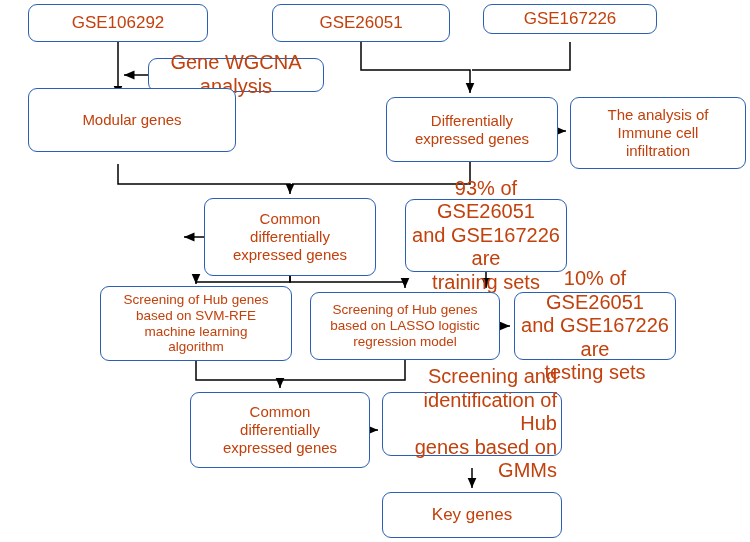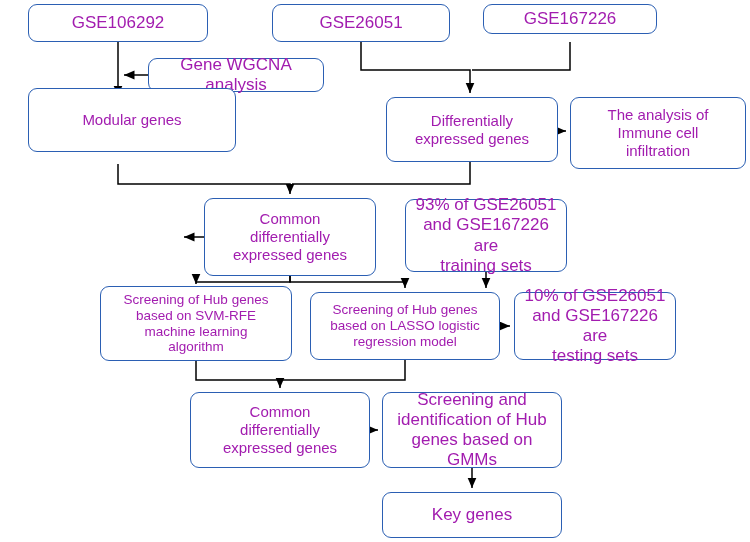--- a/index.html
+++ b/index.html
@@ -14,32 +14,32 @@
     background: #ffffff;
     font-family: "Liberation Sans", sans-serif;
     overflow: hidden;
   }
   .node {
     position: absolute;
     box-sizing: border-box;
     border: 1.4px solid #2b5fb3;
     border-radius: 9px;
     background: #ffffff;
-    color: #a21caf;
+    color: #c2410c;
     display: flex;
     align-items: center;
     justify-content: center;
     text-align: center;
     line-height: 1.18;
     padding: 2px 4px;
     white-space: pre-line;
   }
   .f17 { font-size: 17px; }
   .f15 { font-size: 15px; }
-  .f14 { font-size: 17px; }
+  .f14 { font-size: 20px; }
   .f13 { font-size: 13.5px; }
   svg.edges {
     position: absolute;
     left: 0;
     top: 0;
     width: 750px;
     height: 542px;
     pointer-events: none;
   }
 </style>
@@ -113,19 +113,19 @@
 algorithm</div>
   <div class="node f13" style="left:310px; top:292px; width:190px; height:68px;">Screening of Hub genes
 based on LASSO logistic
 regression model</div>
   <div class="node f14" style="left:514px; top:292px; width:162px; height:68px;">10% of GSE26051
 and GSE167226 are
 testing sets</div>
   <div class="node f15" style="left:190px; top:392px; width:180px; height:76px;">Common
 differentially
 expressed genes</div>
-  <div class="node f14" style="left:382px; top:392px; width:180px; height:76px;">Screening and
+  <div class="node f14" style="left:382px; top:392px; width:180px; height:64px;text-align:right;">Screening and
 identification of Hub
 genes based on
 GMMs</div>
   <div class="node f17" style="left:382px; top:492px; width:180px; height:46px;text-align:right;">Key genes</div>
 
 </div>
 
 </body></html>

